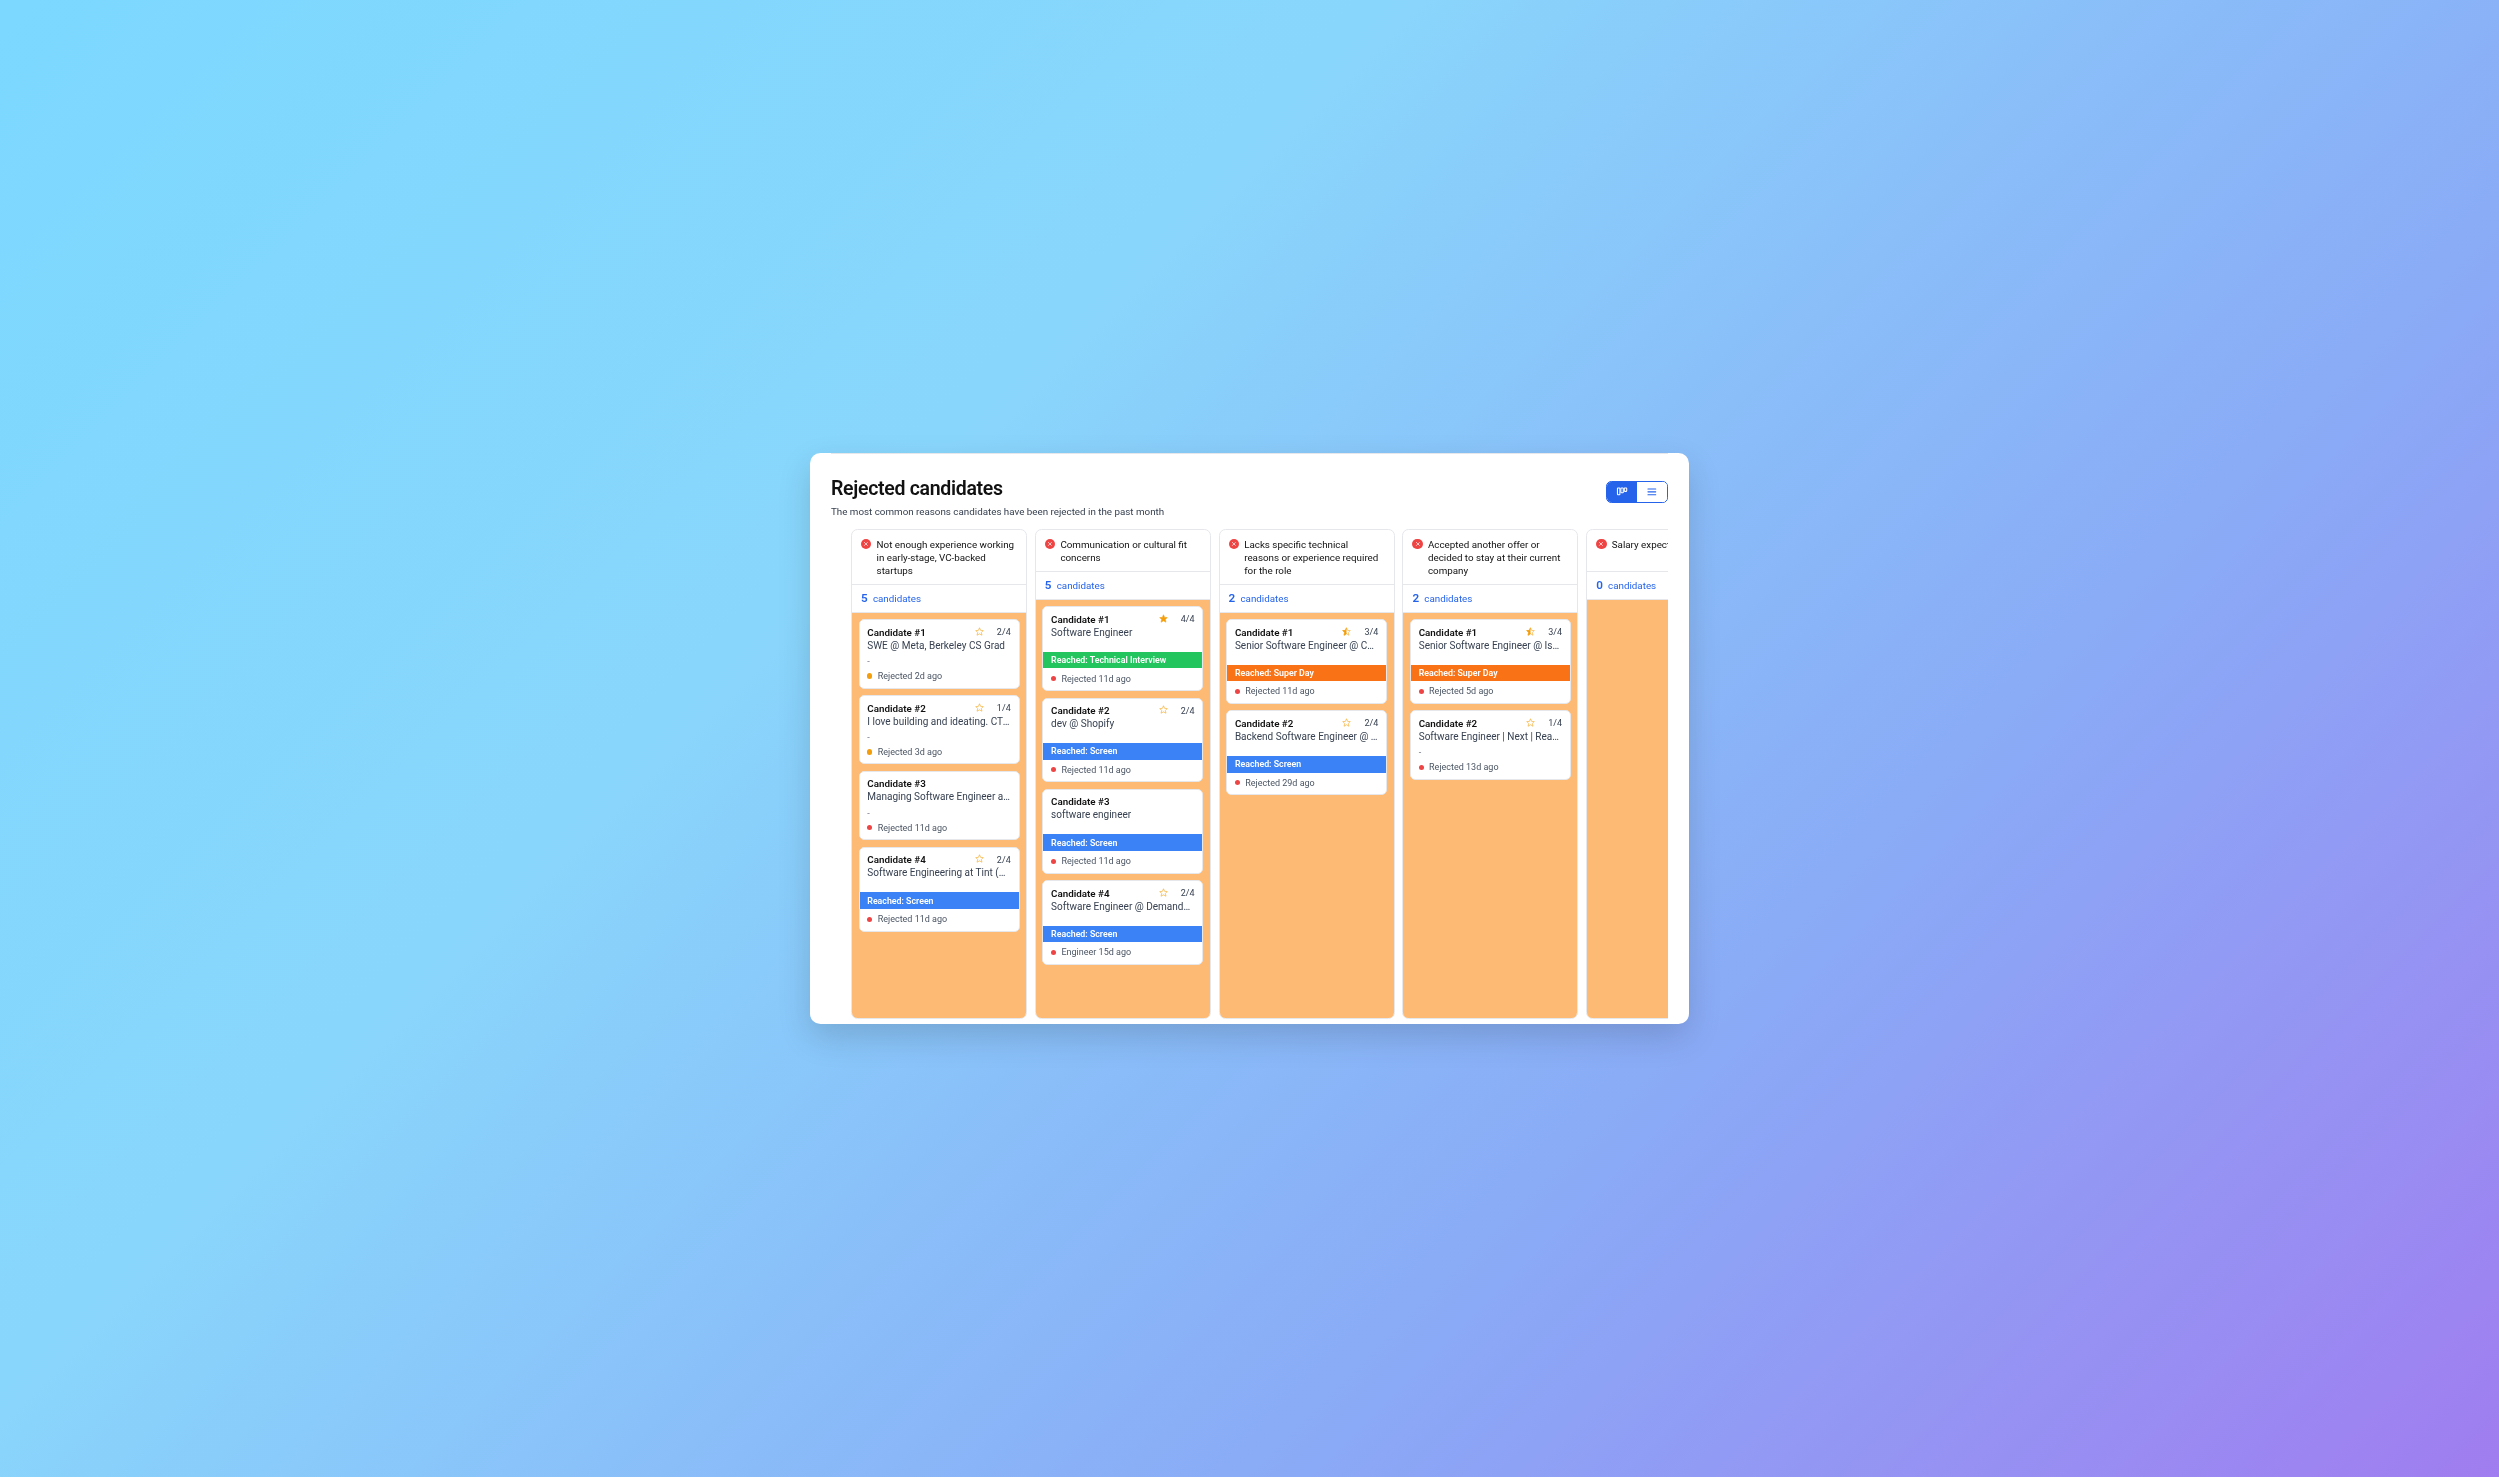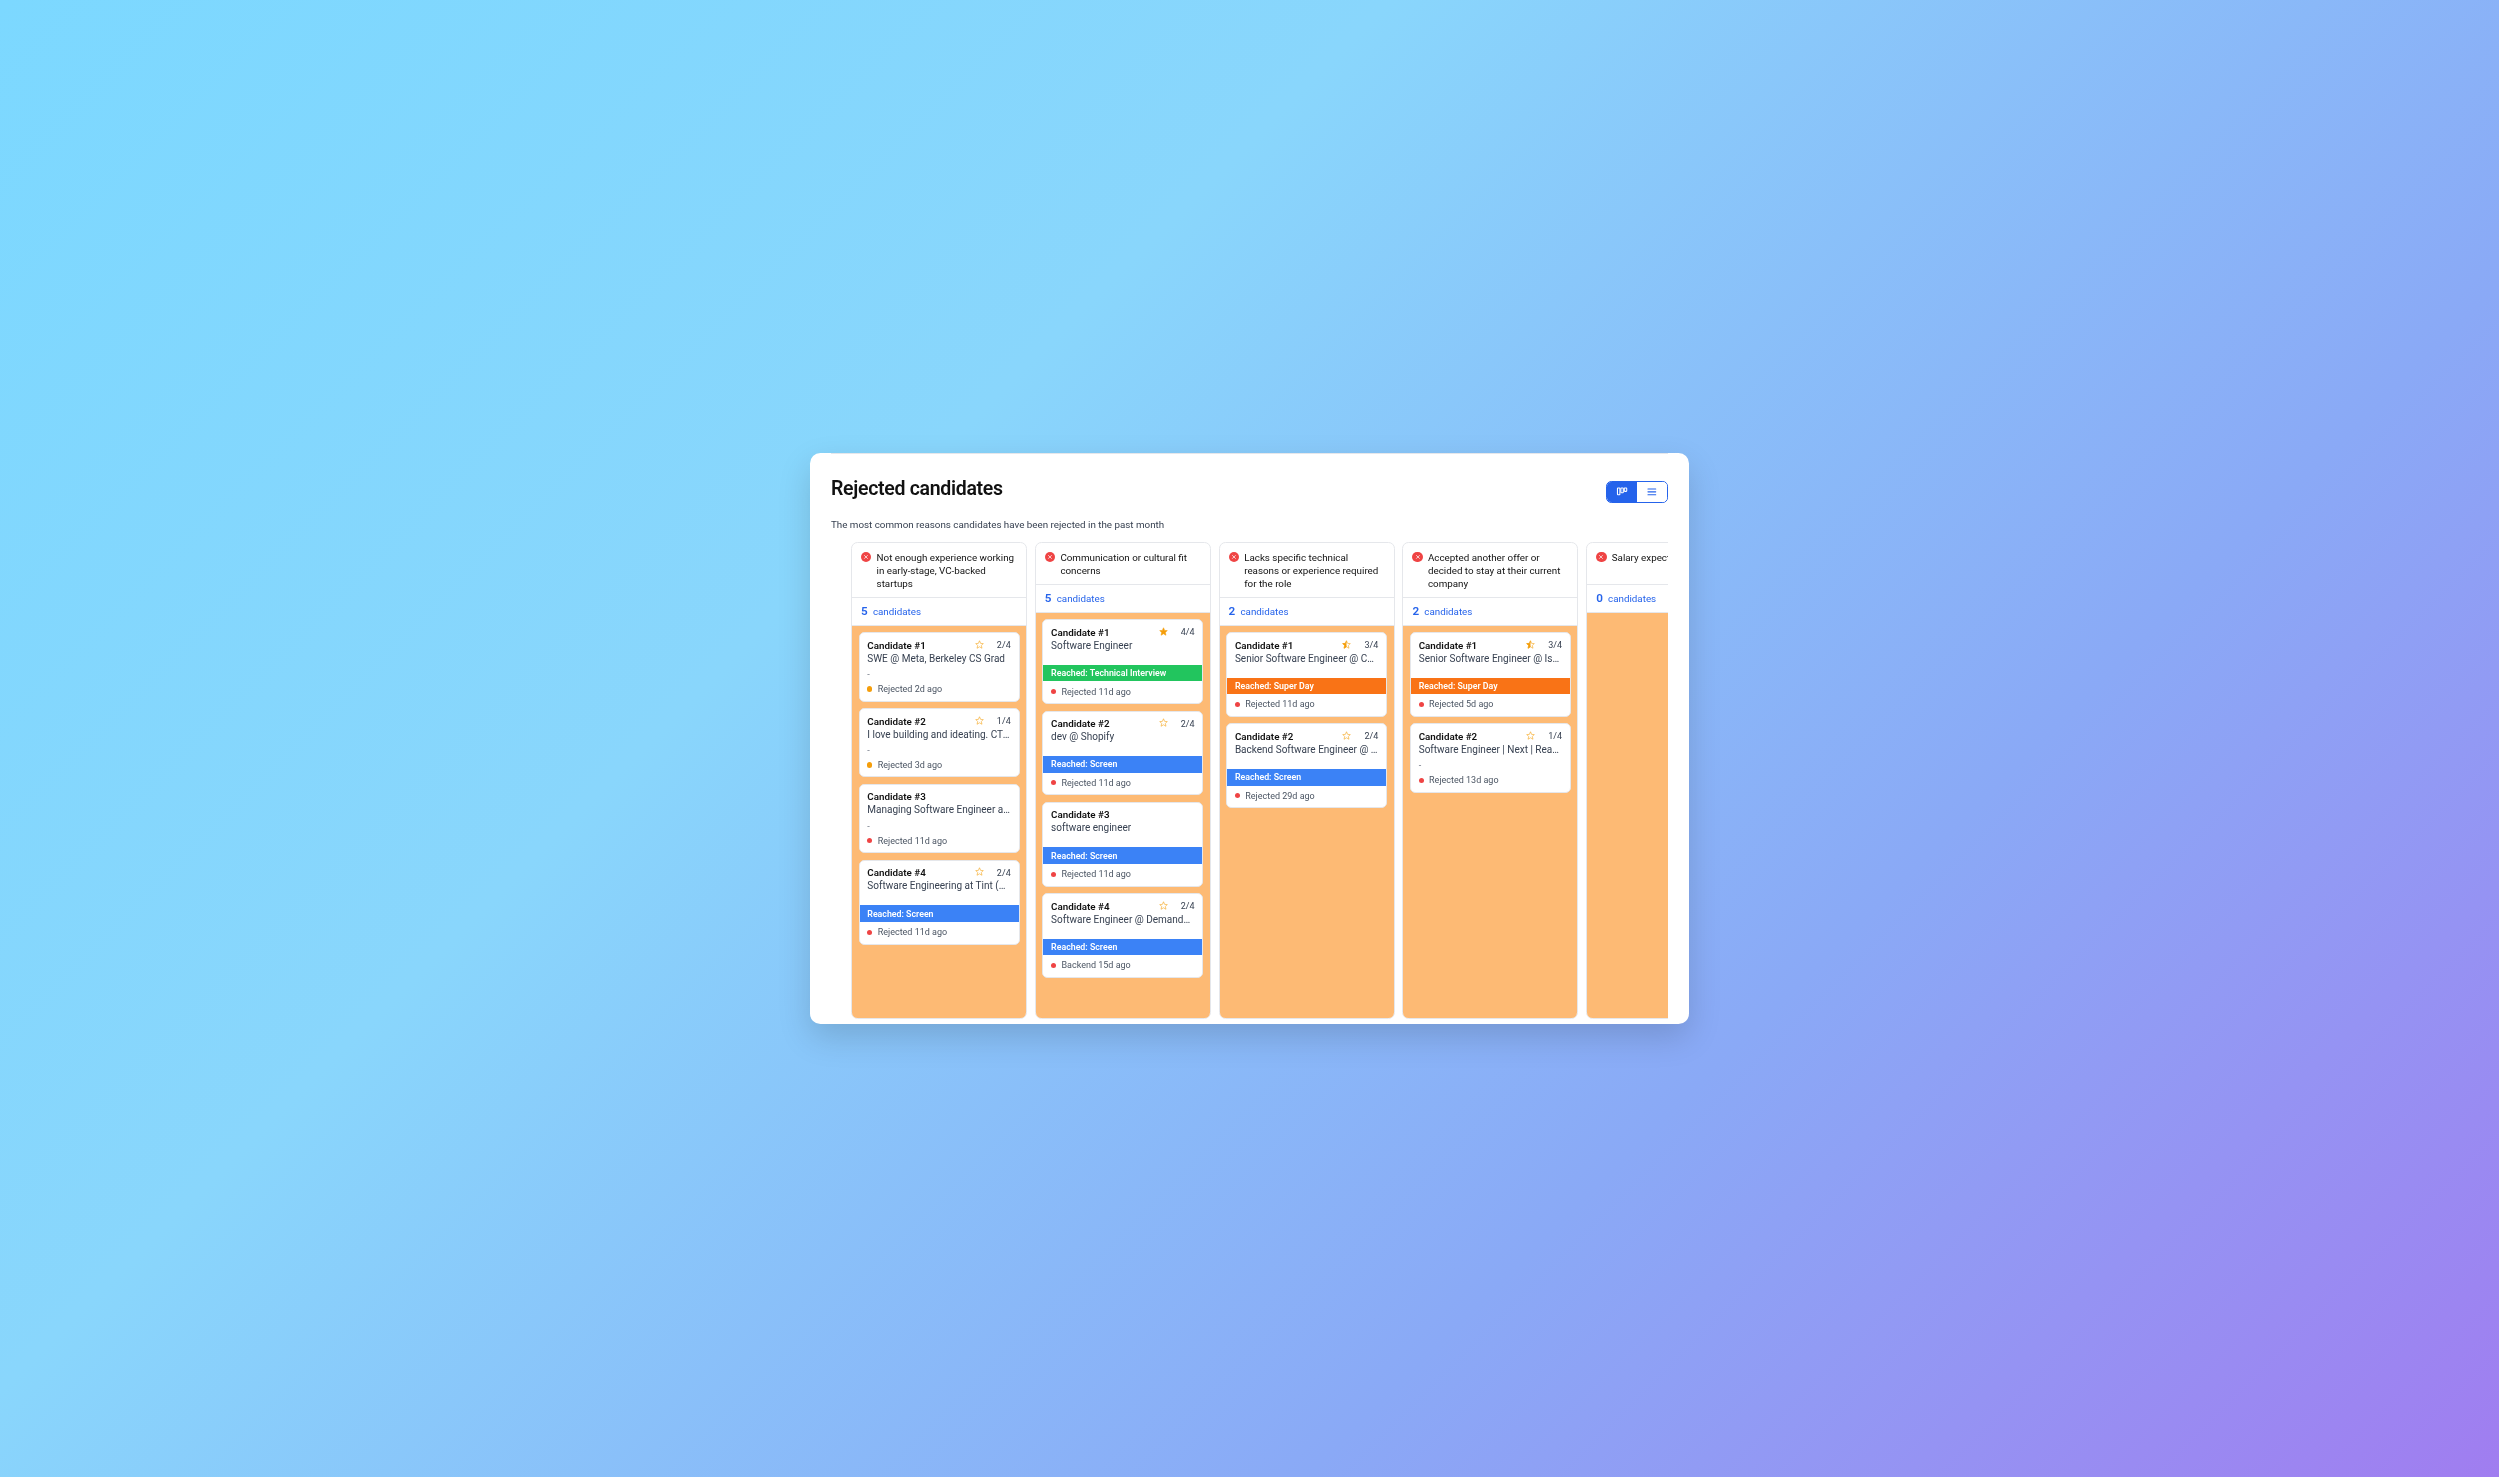--- a/index.html
+++ b/index.html
@@ -44,21 +44,21 @@
   }
   .title {
     font-size: 19.5px;
     font-weight: 600;
     color: #111;
     letter-spacing: -0.3px;
   }
   .subtitle {
     font-size: 9.8px;
     color: #374151;
-    margin-top: 19px;
+    margin-top: 6px;
   }
   .view-toggle {
     display: inline-flex;
     border: 1.3px solid #2563eb;
     border-radius: 5.2px;
     overflow: hidden;
     height: 22px;
     margin-top: 3.9px;
   }
   .view-toggle button {
@@ -409,21 +409,21 @@
                           <polygon points="12 2 15 9 22 9.5 17 14.5 18.5 22 12 18 5.5 22 7 14.5 2 9.5 9 9"></polygon>
                         </svg></span>
                       <span>2/4</span>
                     </span>
                   </div>
                   <div class="cand-desc">Software Engineer @ Demandbase</div>
                 </div>
                 <div class="stage-bar stage-blue">Reached: Screen</div>
                 <div class="card-bottom">
                   <span class="status-dot dot-red"></span>
-                  <span>Backend 15d ago</span>
+                  <span>Engineer 15d ago</span>
                 </div>
               </div>
             </div>
           </div>
           <div class="column">
             <div class="col-header">
               <span class="reject-dot">
                 <svg viewBox="0 0 24 24" fill="none" stroke="currentColor" stroke-width="3" stroke-linecap="round">
                   <line x1="6" y1="6" x2="18" y2="18"></line>
                   <line x1="18" y1="6" x2="6" y2="18"></line>

